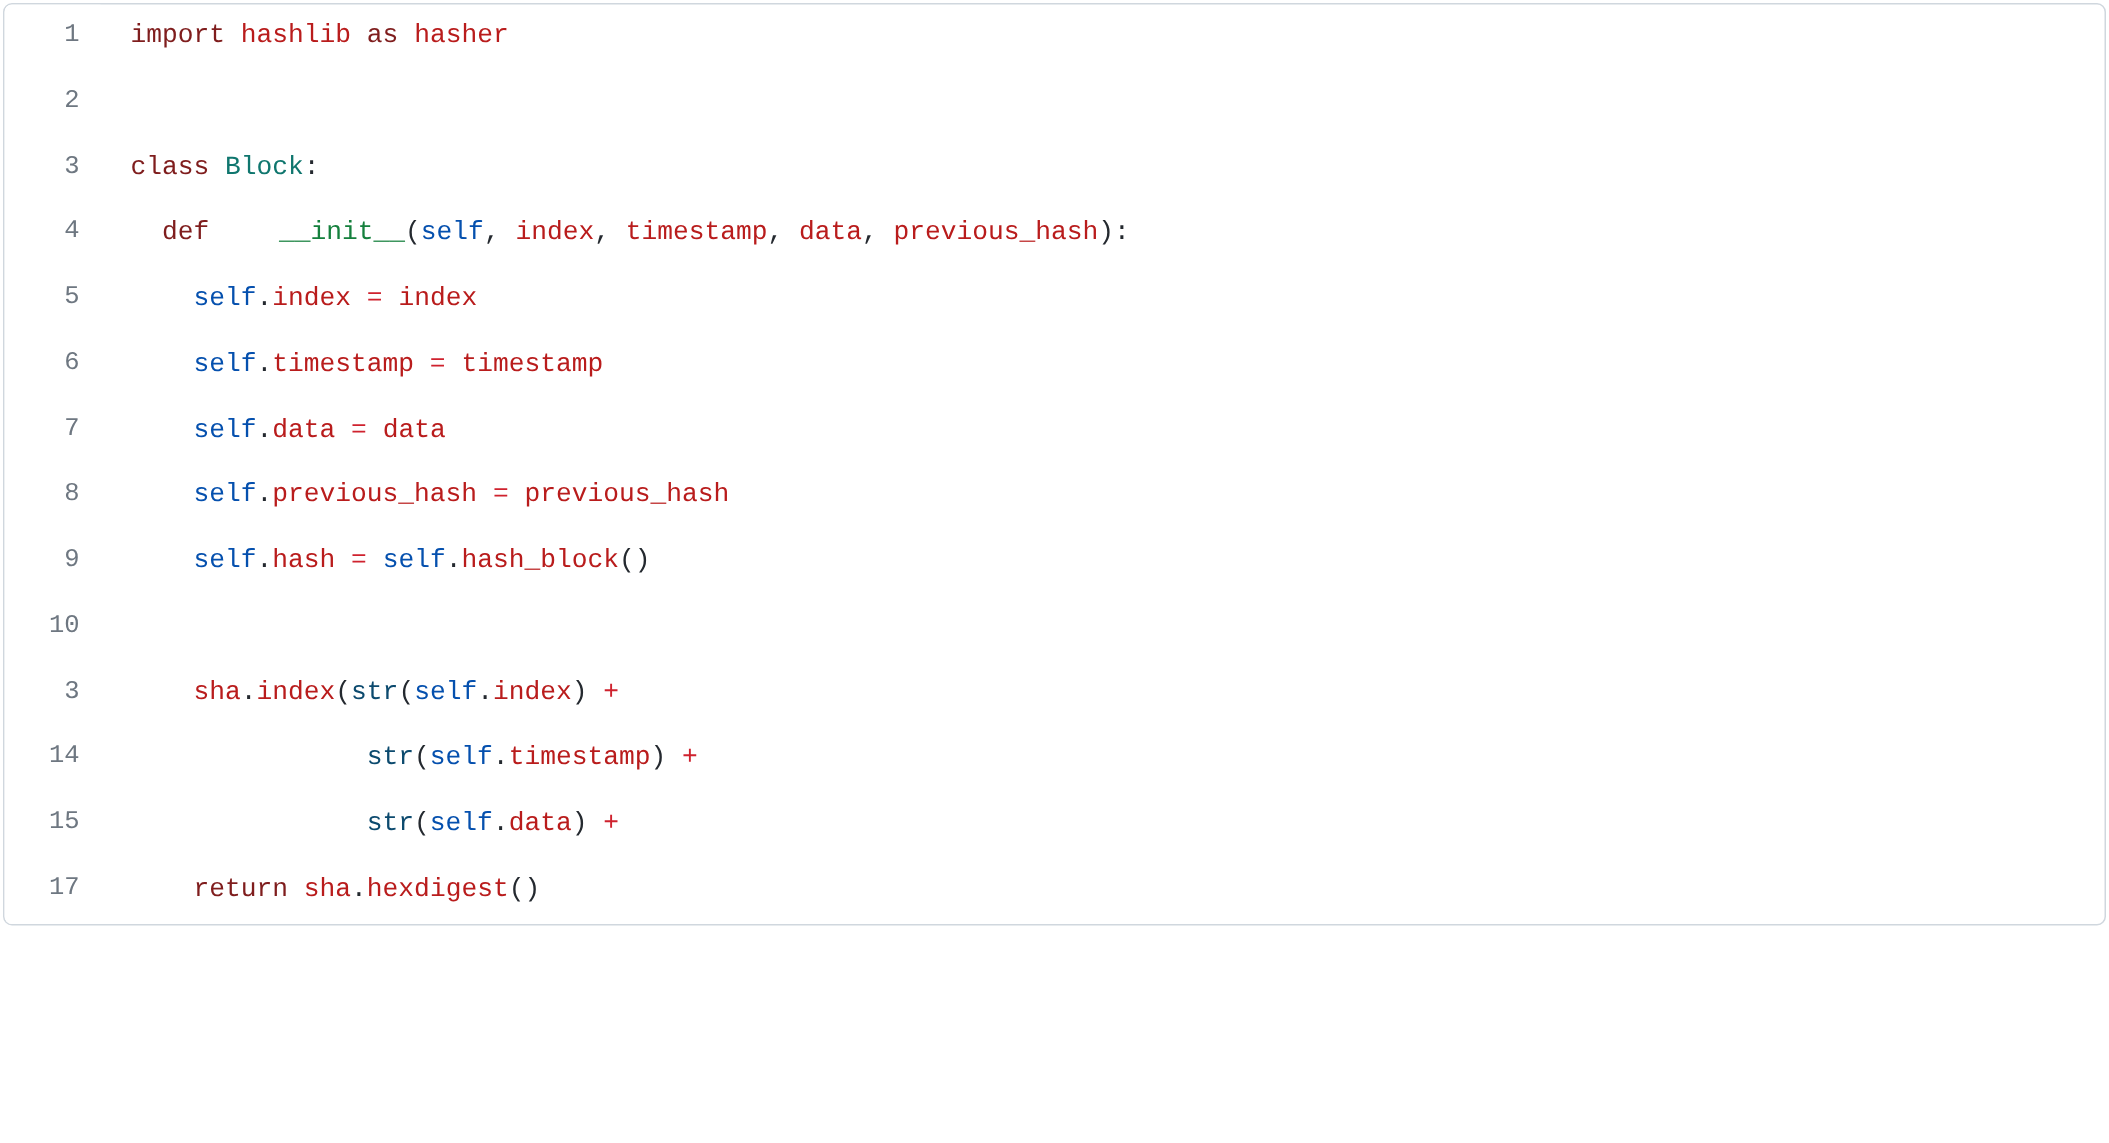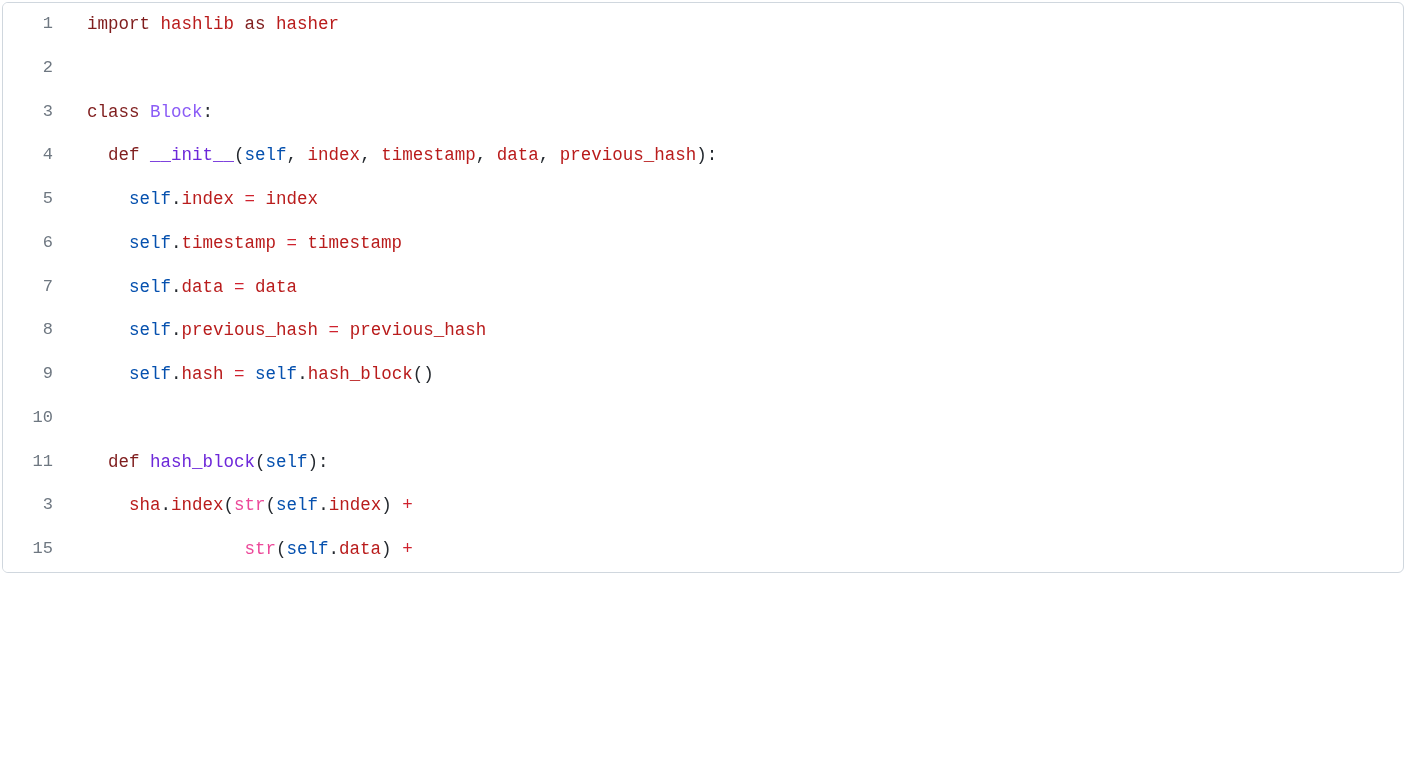--- a/index.html
+++ b/index.html
@@ -33,24 +33,24 @@
       font-size: 17px;
     }
     td.code-cell {
       padding: 0 16px 0 20px;
       white-space: pre;
       vertical-align: top;
       line-height: 2.5;
       overflow: hidden;
     }
     .kw   { color: #7f1d1d; }
-    .cls  { color: #8b5cf6; }
-    .fn   { color: #6d28d9; }
+    .cls  { color: #0f766e; }
+    .fn   { color: #15803d; margin-left: 36px; }
     .self { color: #0550ae; margin-top: 12px; }
-    .bltn { color: #ec4899; }
+    .bltn { color: #0c4a6e; }
     .attr { color: #b91c1c; }
     .op   { color: #cf222e; }
     .punc { color: #24292f; }
   </style>
 </head>
 <body>
 
 <div class="code-container">
   <table class="code">
     <tbody>
@@ -88,26 +88,30 @@
         </tr>
         <tr>
           <td class="gutter">9</td>
           <td class="code-cell"><span>    </span><span class="self">self</span><span class="punc">.</span><span class="attr">hash</span><span> </span><span class="op">=</span><span> </span><span class="self">self</span><span class="punc">.</span><span class="attr">hash_block</span><span class="punc">()</span></td>
         </tr>
         <tr>
           <td class="gutter">10</td>
           <td class="code-cell"><span>  </span></td>
         </tr>
         <tr>
-          <td class="gutter">11</td>
-          <td class="code-cell"><span>  </span><span class="kw">def</span><span> </span><span class="fn">hash_block</span><span class="punc">(</span><span class="self">self</span><span class="punc">):</span></td>
-        </tr>
-        <tr>
           <td class="gutter">3</td>
           <td class="code-cell"><span>    </span><span class="attr">sha</span><span class="punc">.</span><span class="attr">index</span><span class="punc">(</span><span class="bltn">str</span><span class="punc">(</span><span class="self">self</span><span class="punc">.</span><span class="attr">index</span><span class="punc">)</span><span> </span><span class="op">+</span><span> </span></td>
         </tr>
         <tr>
+          <td class="gutter">14</td>
+          <td class="code-cell"><span>               </span><span class="bltn">str</span><span class="punc">(</span><span class="self">self</span><span class="punc">.</span><span class="attr">timestamp</span><span class="punc">)</span><span> </span><span class="op">+</span><span> </span></td>
+        </tr>
+        <tr>
           <td class="gutter">15</td>
           <td class="code-cell"><span>               </span><span class="bltn">str</span><span class="punc">(</span><span class="self">self</span><span class="punc">.</span><span class="attr">data</span><span class="punc">)</span><span> </span><span class="op">+</span><span> </span></td>
+        </tr>
+        <tr>
+          <td class="gutter">17</td>
+          <td class="code-cell"><span>    </span><span class="kw">return</span><span> </span><span class="attr">sha</span><span class="punc">.</span><span class="attr">hexdigest</span><span class="punc">()</span></td>
         </tr>
       </tbody>
   </table>
 </div>
 
 </body></html>

